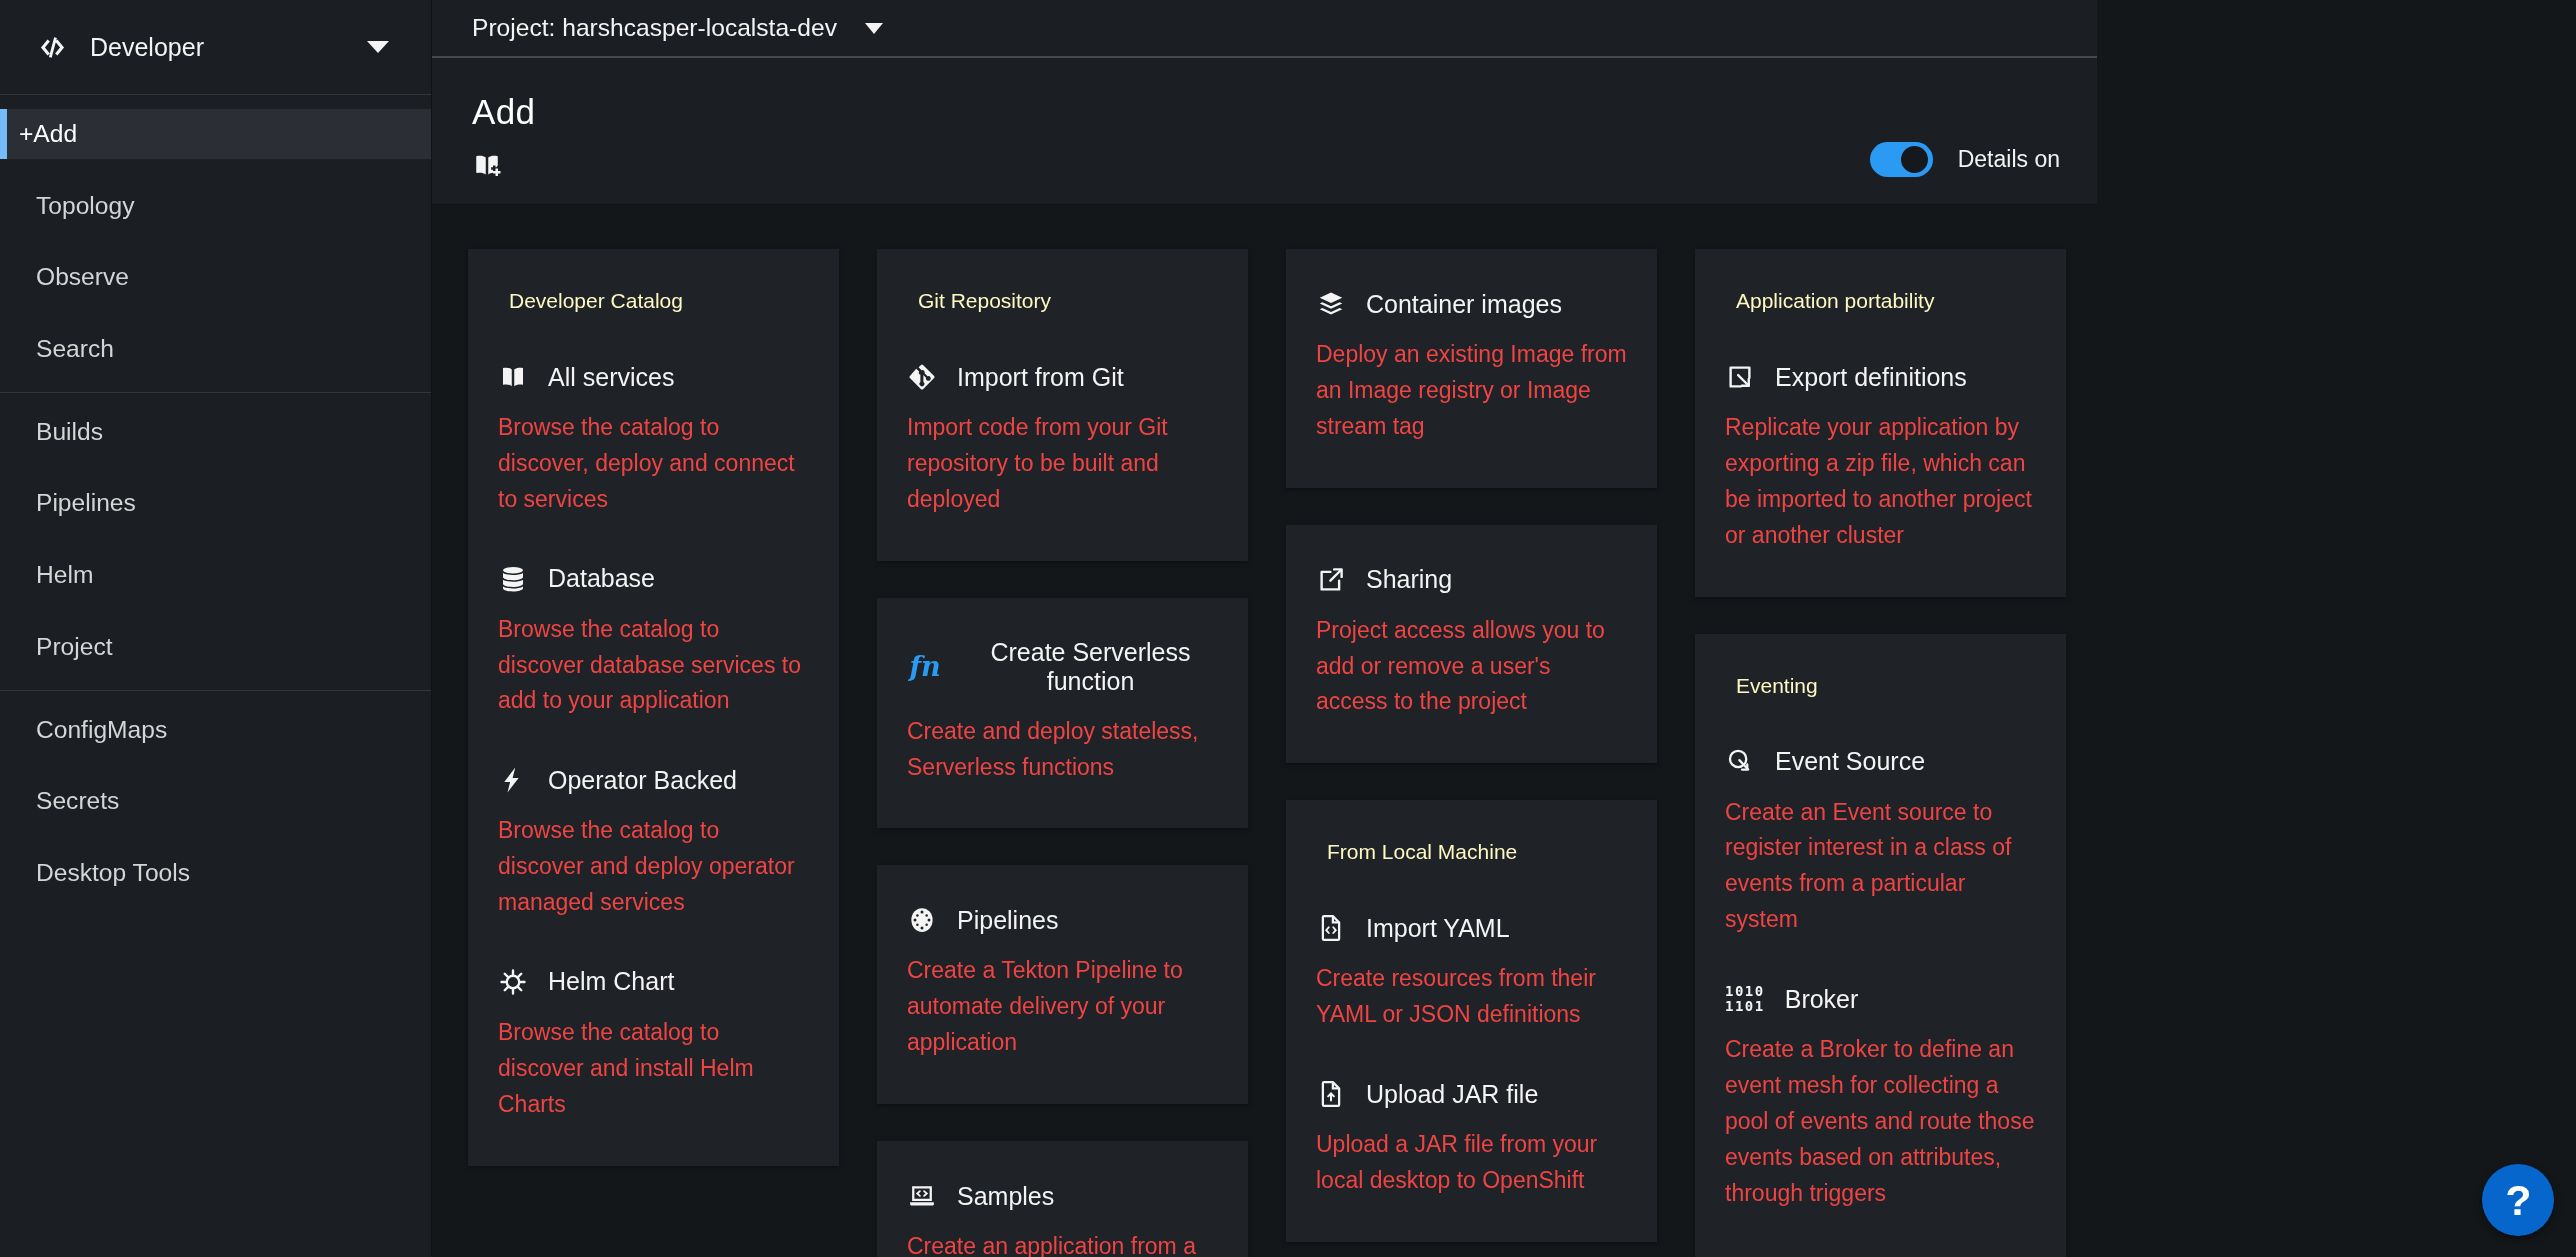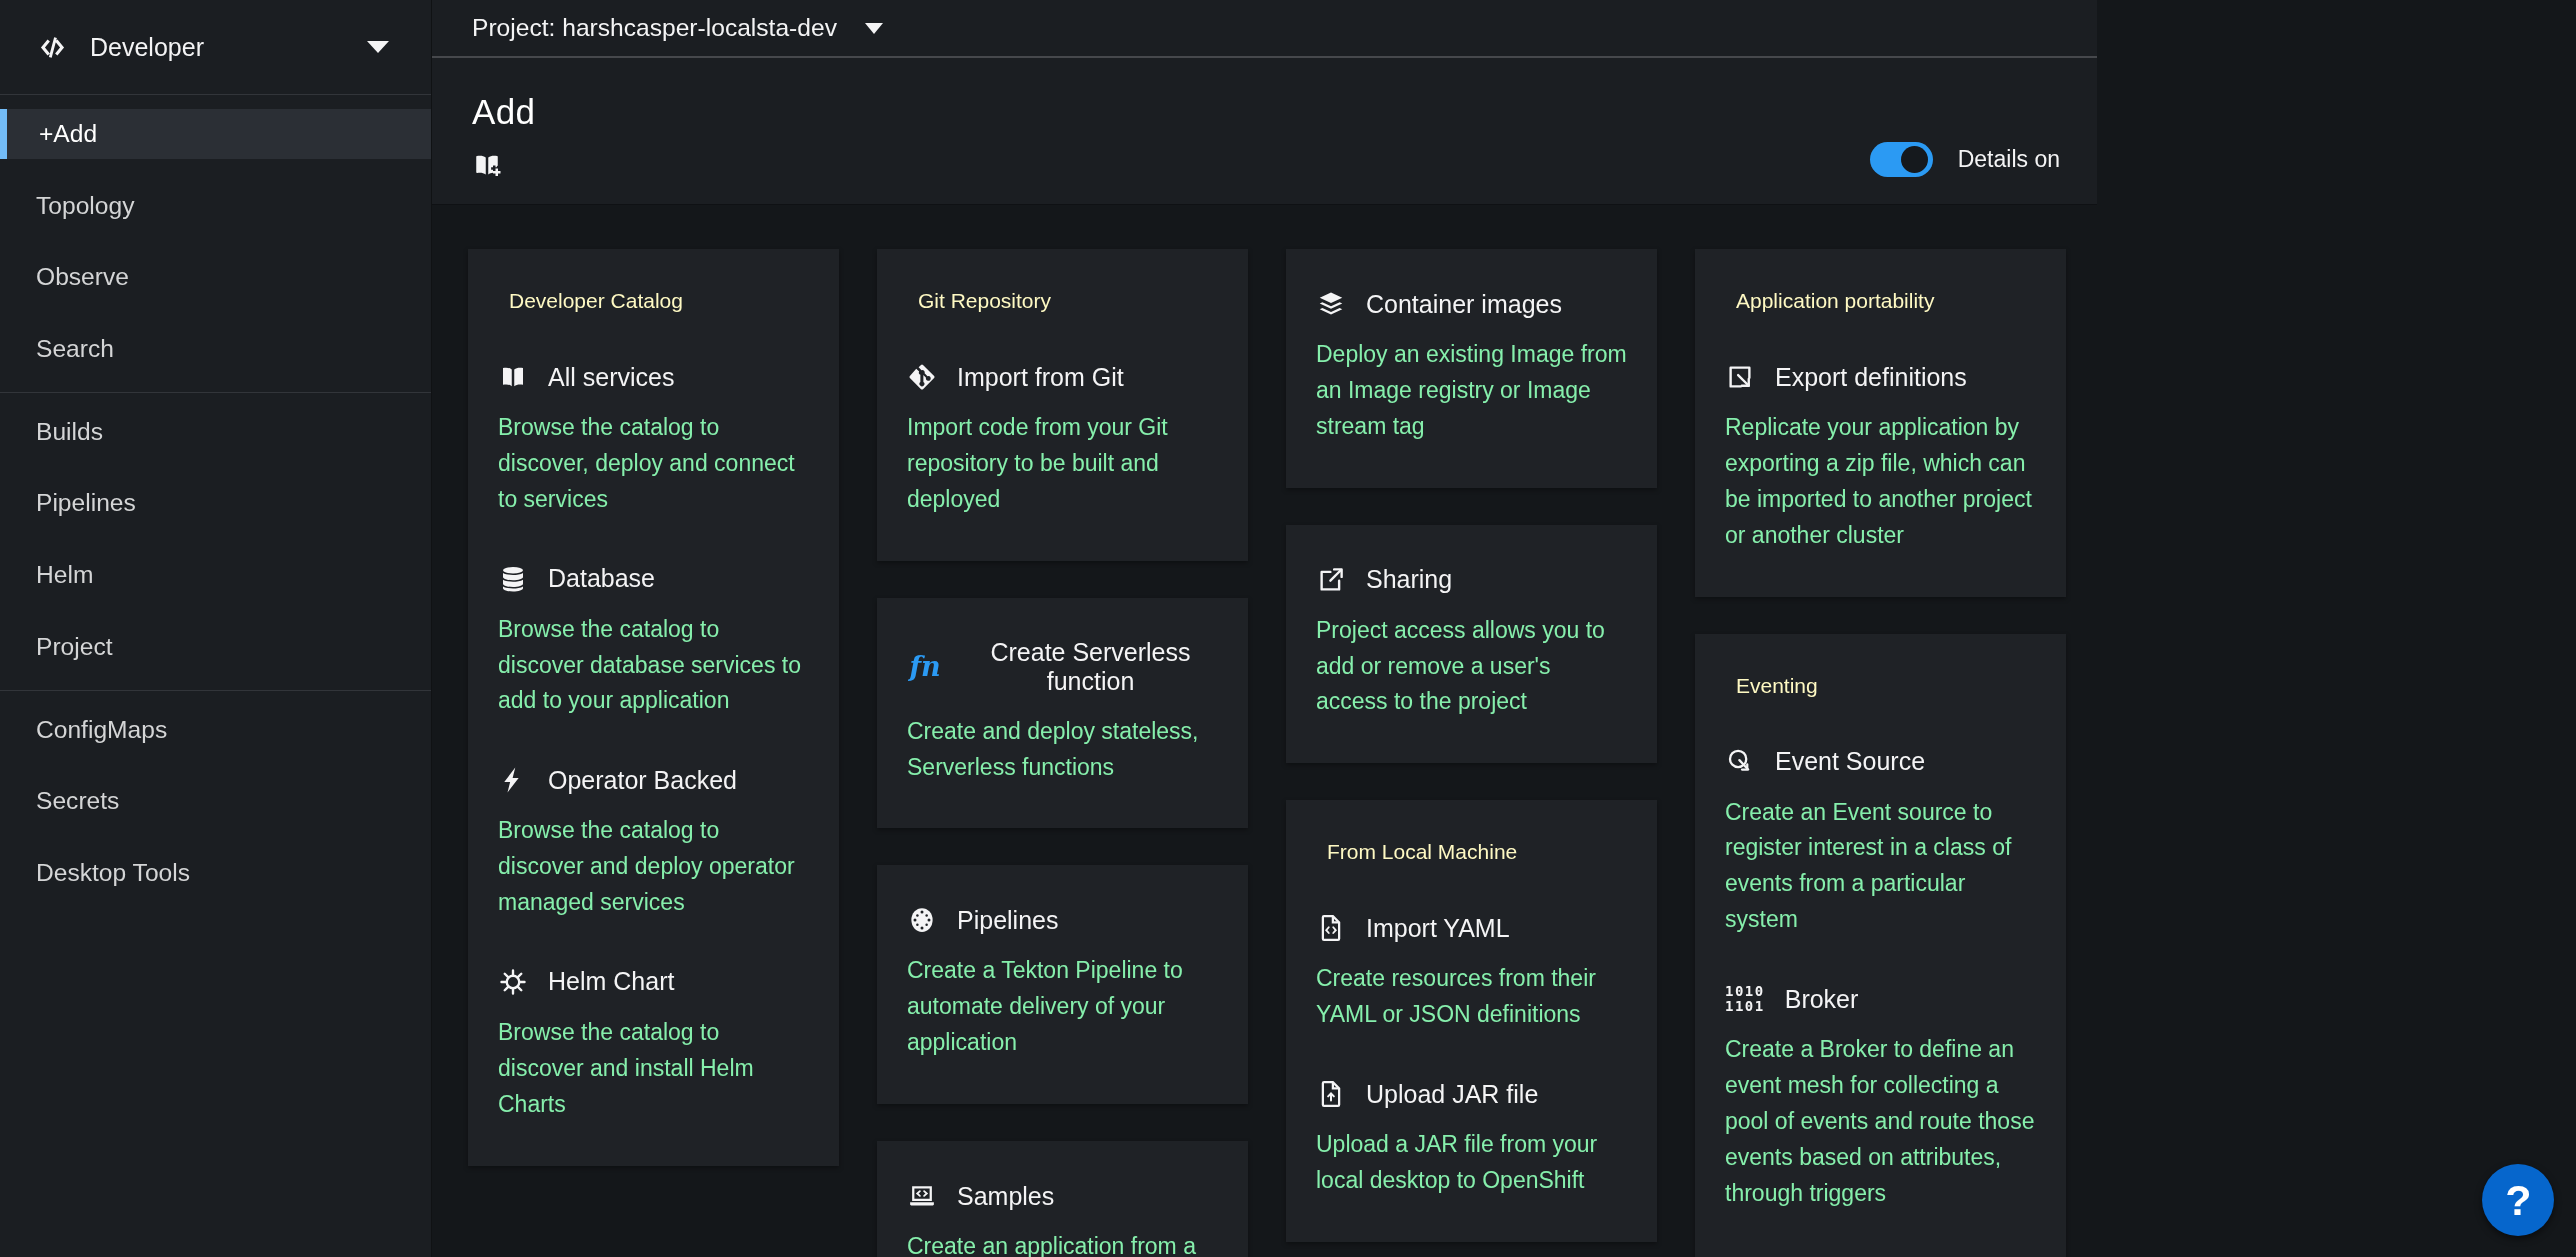--- a/index.html
+++ b/index.html
@@ -10,21 +10,21 @@
   
   .sidebar { width:432px; flex:0 0 432px; background:#1b1e22; border-right:0.7px solid #101214; display:flex; flex-direction:column; }
   .persp { height:95px; border-bottom:0.7px solid #32353a; display:flex; align-items:center; gap:21px; padding:0 42px 0 36px; color:#f4f4f5; font-size:25px; cursor:pointer; }
   .persp .icon { width:33px; height:33px; }
   .caret { width:0; height:0; border-left:11.2px solid transparent; border-right:11.2px solid transparent; border-top:12.7px solid #f4f4f5; }
   .persp .caret { margin-left:auto; }
   .nav-group { padding:14px 0 18px; }
   .nav-group + .nav-group { border-top:0.7px solid #32353a; }
   .nav-item { height:50px; margin-bottom:21.6px; display:flex; align-items:center; padding-left:36px; font-size:24.6px; color:#d4d5d6; cursor:pointer; }
   .nav-item:last-child { margin-bottom:0; }
-  .nav-item.active { background:#2b2f35; color:#ffffff; border-left:7.5px solid #73bcf7; padding-left:32px; }
+  .nav-item.active { background:#2b2f35; color:#ffffff; border-left:7.5px solid #73bcf7; padding-left:12px; }
 
   
   .main { flex:1; display:flex; flex-direction:column; min-width:0; }
   .masthead { height:58px; flex:0 0 58px; background:#1b1e22; border-bottom:2.2px solid #46484c; display:flex; align-items:center; padding-left:40px; }
   .project-switcher { display:flex; align-items:center; gap:28px; font-size:24.6px; color:#f4f4f5; cursor:pointer; }
   .project-switcher .caret { border-left-width:9.7px; border-right-width:9.7px; border-top-width:11.2px; }
 
   .page-header { background:#1b1e22; border-bottom:1.5px solid #0f1114; padding:34px 37px 21px 40px; position:relative; flex:0 0 auto; }
   .page-title { font-size:35px; font-weight:400; color:#ffffff; letter-spacing:0.4px; }
   .quickstart-icon { width:37px; height:36px; color:#b7b9bb; margin-top:18px; display:block; cursor:pointer; }
@@ -36,21 +36,21 @@
   .content { flex:1; background:#14171a; padding:44px 31px 0 36px; overflow:hidden; }
   .columns { display:grid; grid-template-columns:repeat(4, 1fr); gap:38px; align-items:start; }
 
   .card { background:#1f2226; padding:40px 30px 43px; margin-bottom:37px; box-shadow:0 2.2px 4.5px rgba(0,0,0,.35); cursor:pointer; }
   .card:last-child { margin-bottom:0; }
   .card-title { font-size:21px; font-weight:400; color:#fef9c3; margin-bottom:49px;margin-left:11px; }
   .cat-item { margin-bottom:46px; }
   .cat-item:last-child { margin-bottom:0; }
   .item-head { display:flex; align-items:center; gap:20px;text-align:center; }
   .item-label { font-size:25px; color:#f4f4f5; }
-  .item-desc { margin-top:18px; font-size:23px; line-height:1.56; color:#86efac; }
+  .item-desc { margin-top:18px; font-size:23px; line-height:1.56; color:#ef4444; }
   .icon { width:30px; height:30px; flex:0 0 auto; display:inline-flex; align-items:center; justify-content:center; color:#f4f4f5; }
   .icon svg { width:100%; height:100%; }
   .fn-icon { width:auto; min-width:36px; font-family:"DejaVu Serif", serif; font-style:italic; font-weight:700; font-size:27px; color:#2b9af3; line-height:1; }
   .binary-icon { font-family:"DejaVu Sans Mono", monospace; font-size:14px; font-weight:700; line-height:1.1; letter-spacing:1.5px; color:#f4f4f5; white-space:pre; width:auto; min-width:36px; }
 
   .help-btn { position:absolute; right:21.6px; bottom:21px; width:72px; height:72px; border-radius:50%; background:#0666cc; color:#ffffff; font-size:43px; font-weight:700; display:flex; align-items:center; justify-content:center; box-shadow:0 3px 7.5px rgba(0,0,0,.5); cursor:pointer; z-index:10; }
 </style>
 </head>
 <body>
 

